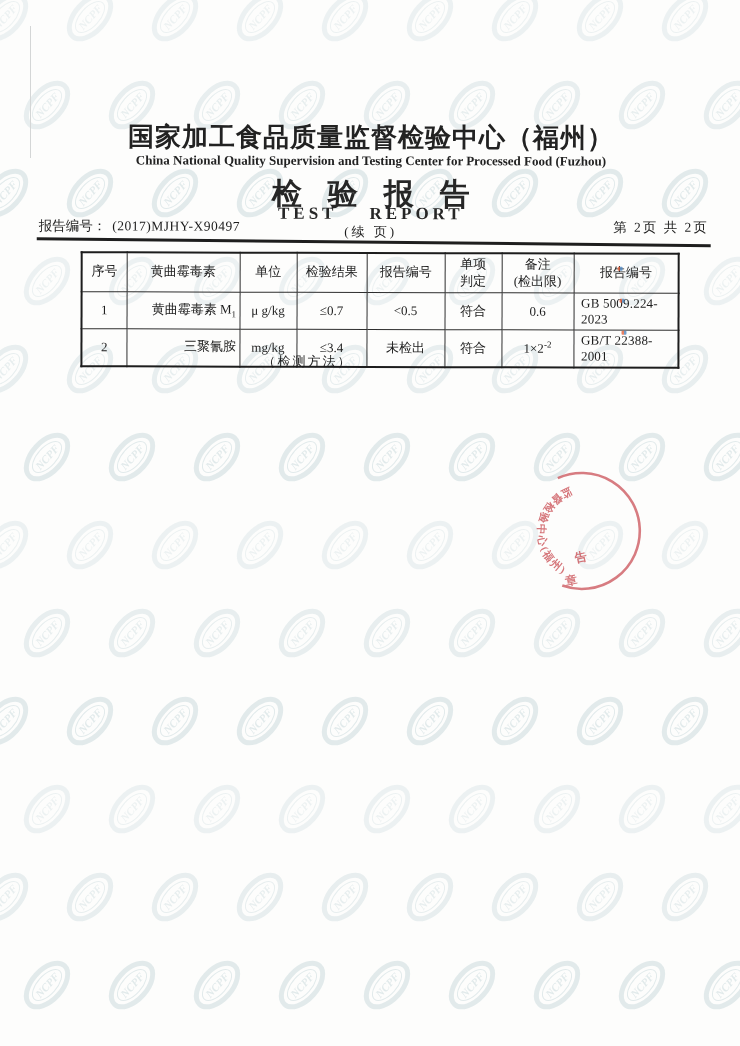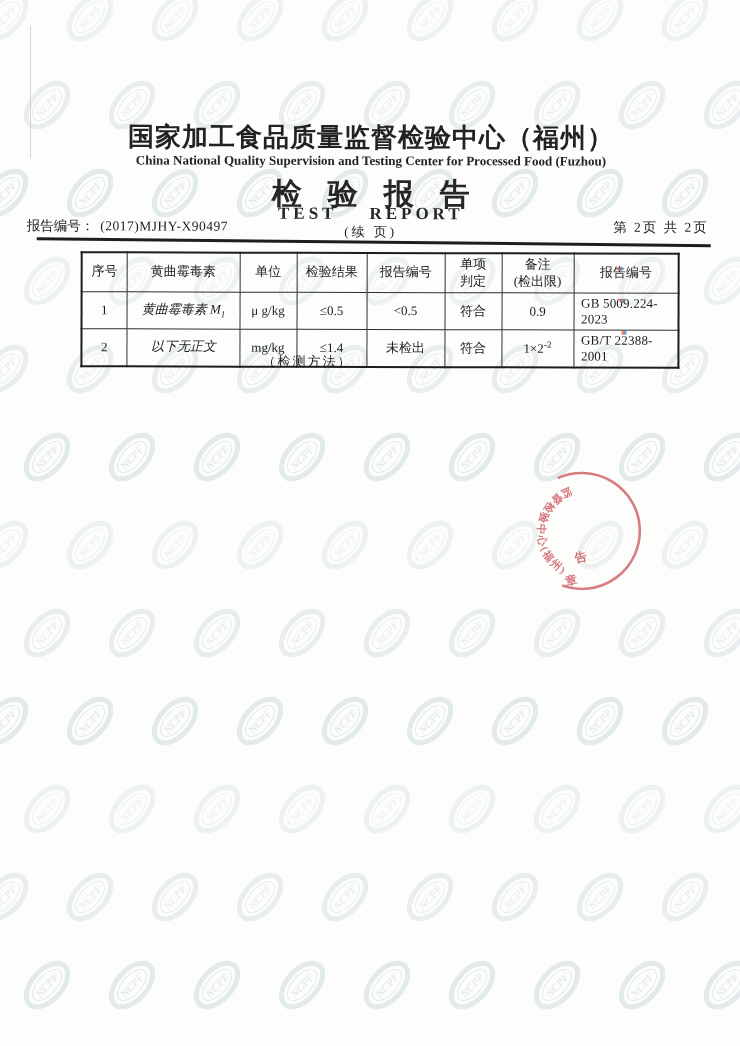--- a/index.html
+++ b/index.html
@@ -26,37 +26,37 @@
   .org-cn { position:absolute; top:120px; left:0; width:100%; text-align:center;
     font-size:26px; font-weight:bold; letter-spacing:1px; color:#222; }
   .org-en { position:absolute; top:153px; left:0; width:100%; text-align:center;
     font-size:13px; font-weight:bold; color:#222; }
   .title-cn { position:absolute; top:174px; left:0; width:100%; text-align:center;
     font-size:30px; font-weight:bold; letter-spacing:26px; padding-left:26px; color:#262626; }
   .title-en { position:absolute; top:204px; left:0; width:100%; text-align:center;
     font-size:17px; font-weight:bold; letter-spacing:4px; word-spacing:24px; color:#262626; }
   .continuation { position:absolute; top:223px; left:0; width:100%; text-align:center;
     font-size:13px; letter-spacing:3px; }
-  .report-no-line { position:absolute; top:218px; left:26px; font-size:13.5px;text-align:right; }
+  .report-no-line { position:absolute; top:218px; left:38px; font-size:13.5px;text-align:right; }
   .report-no-line .val { margin-left:6px; letter-spacing:0.5px; }
   .page-info { position:absolute; top:218px; right:32px; font-size:13.5px; letter-spacing:2px; }
   .rule { position:absolute; top:238px; left:36px; width:674px; height:3px;
     background:#1e1e1e; transform:rotate(0.45deg); transform-origin:left center; }
   
   .tbl-wrap { position:absolute; top:252px; left:80px; width:597px; }
   table.ctable { width:597px; table-layout:fixed; border-collapse:collapse; }
   .ctable th, .ctable td {
     border:1px solid #2e2e2e; font-weight:normal; font-size:13px;
     text-align:center; vertical-align:middle; padding:2px 3px; color:#1c1c1c;
   }
   table.ctable { border:2px solid #1d1d1d; }
   .ctable th { white-space:pre-line; line-height:1.3; }
   .ctable tr.hrow { height:33px; }
   .ctable tr.drow { height:31px; }
-  .ctable td.c-item { text-align:center; padding-left:4px;font-style:italic; }
+  .ctable td.c-item { text-align:right; padding-left:4px; }
   .ctable td.c-method { text-align:left; padding-left:7px; letter-spacing:0.2px; }
   .ctable sub { font-size:9px; }
   .ctable sup { font-size:9px; }
   .end-note { position:absolute; top:353px; left:262px; font-size:13px; letter-spacing:2px; }
   
   .stamp { position:absolute; left:518px; top:458px; z-index:4;
     transform:rotate(-12deg); opacity:0.82; }
 </style>
 </head>
 <body>
@@ -973,31 +973,31 @@
           <th>单项
 判定</th>
           <th>备注
 (检出限)</th>
           <th>报告编号</th>
         </tr>
         <tr class="drow">
           <td>1</td>
           <td class="c-item"><span>黄曲霉毒素 M</span><sub>1</sub></td>
           <td>μ g/kg</td>
-          <td>≤0.5</td>
+          <td>≤0.7</td>
           <td>&lt;0.5</td>
           <td>符合</td>
-          <td><span>0.9</span><sup></sup></td>
+          <td><span>0.6</span><sup></sup></td>
           <td class="c-method">GB 5009.224-2023</td>
         </tr>
         <tr class="drow">
           <td>2</td>
-          <td class="c-item"><span>以下无正文</span><sub></sub></td>
+          <td class="c-item"><span>三聚氰胺</span><sub></sub></td>
           <td>mg/kg</td>
-          <td>≤1.4</td>
+          <td>≤3.4</td>
           <td>未检出</td>
           <td>符合</td>
           <td><span>1×2</span><sup>-2</sup></td>
           <td class="c-method">GB/T 22388-2001</td>
         </tr>
       </tbody>
         </table>
     </div>
 
     <div class="end-note">（检测方法）</div>

